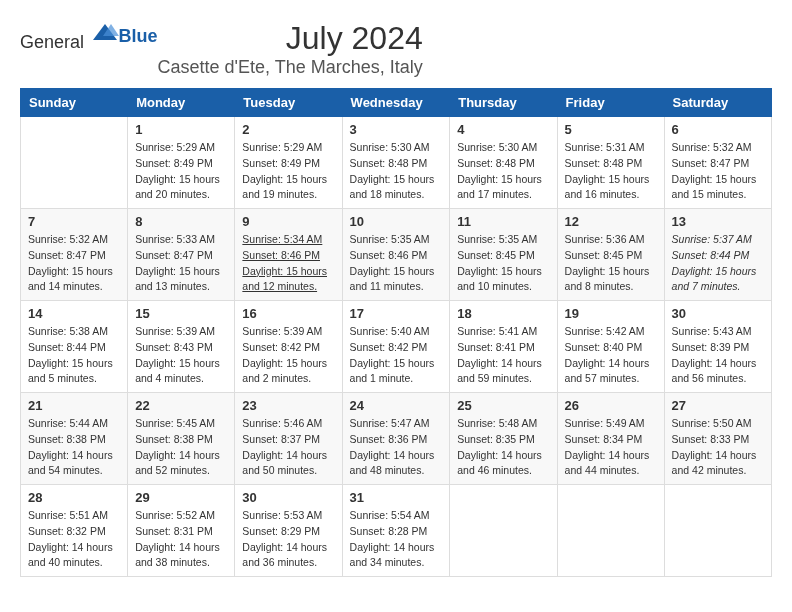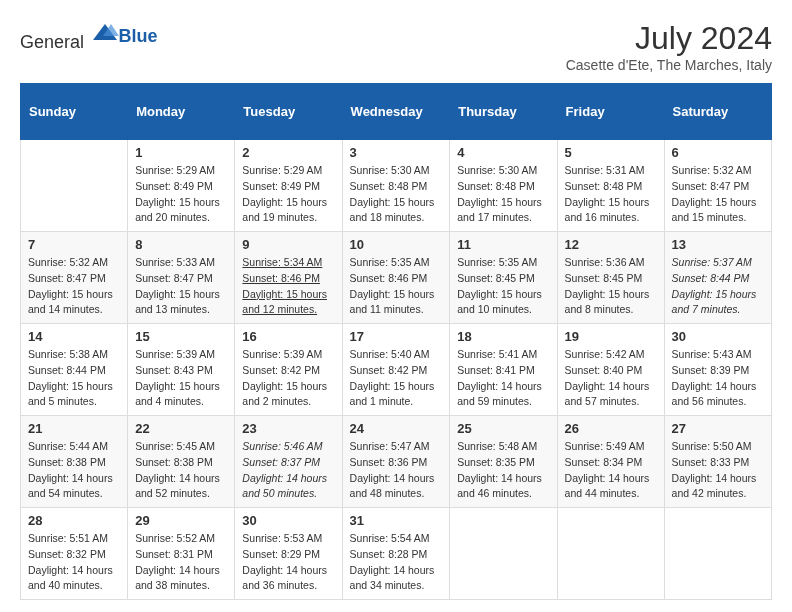--- a/index.html
+++ b/index.html
@@ -5,21 +5,21 @@
     * { box-sizing: border-box; margin: 0; padding: 0; }
     body {
       font-family: Arial, sans-serif;
       background: #fff;
       width: 792px;
       min-height: 612px;
       padding: 20px;
     }
     .header-area {
       display: flex;
-      justify-content: space-between;
+      justify-content: flex-start;
       align-items: flex-start;
       margin-bottom: 10px;
     }
     .logo {
       display: flex;
       align-items: center;
     }
     .logo-text-general {
       font-size: 18px;
       color: #333;
@@ -37,33 +37,33 @@
     }
     .title-area {
       text-align: right;
     }
     .month-title {
       font-size: 32px;
       color: #333;
       font-weight: normal;
     }
     .location-title {
-      font-size: 14px;
+      font-size: 18px;
       color: #555;
     }
     .calendar {
       width: 100%;
       border-collapse: collapse;
       border: 1px solid #ccc;
     }
     .calendar th {
       background-color: #1a5fa8;
       color: #fff;
       font-size: 13px;
-      padding: 20px 8px;
+      padding: 6px 8px;
       text-align: left;
       border: 1px solid #1a5fa8;
     }
     .calendar td {
       vertical-align: top;
       padding: 5px 7px;
       border: 1px solid #ddd;
       width: 108px;
       min-height: 80px;
       background: #fff;
@@ -278,21 +278,21 @@
         </td>
         <td>
           <div class="day-number">22</div>
           <div class="day-info" style="white-space: pre-line;">Sunrise: 5:45 AM
 Sunset: 8:38 PM
 Daylight: 14 hours
 and 52 minutes.</div>
         </td>
         <td>
           <div class="day-number">23</div>
-          <div class="day-info" style="white-space: pre-line; font-style: italic;">Sunrise: 5:46 AM
+          <div class="day-info" style="white-space: pre-line;">Sunrise: 5:46 AM
 Sunset: 8:37 PM
 Daylight: 14 hours
 and 50 minutes.</div>
         </td>
         <td>
           <div class="day-number">24</div>
           <div class="day-info" style="white-space: pre-line;">Sunrise: 5:47 AM
 Sunset: 8:36 PM
 Daylight: 14 hours
 and 48 minutes.</div>

